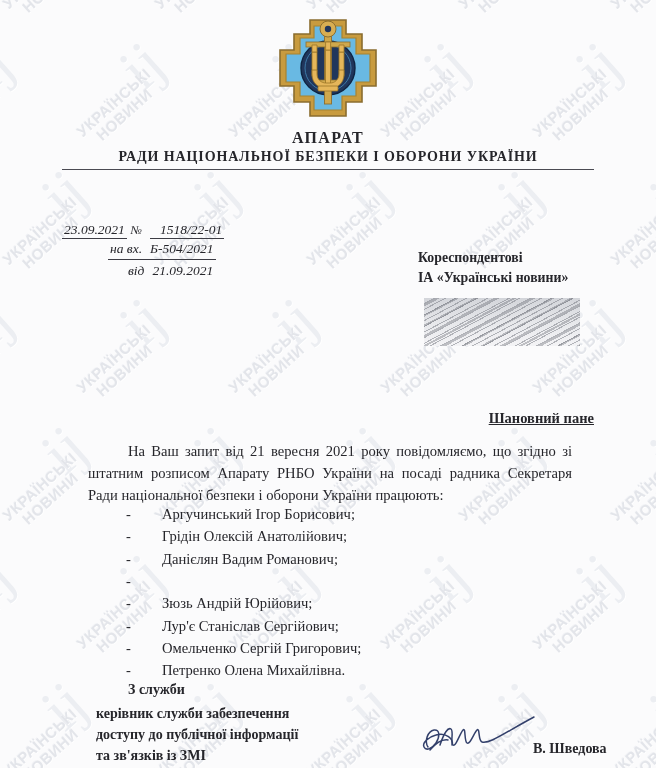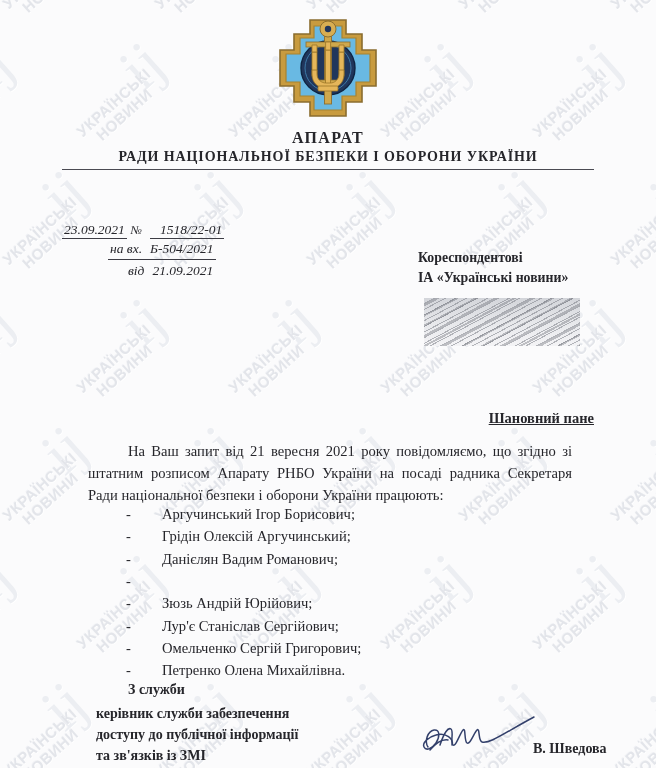--- a/index.html
+++ b/index.html
@@ -370,21 +370,21 @@
 
   <div id="body-paragraph">На Ваш запит від 21 вересня 2021 року повідомляємо, що згідно зі штатним розписом Апарату РНБО України на посаді радника Секретаря Ради національної безпеки і оборони України працюють:</div>
 
   <div id="names-list">
       <div class="name-row">
         <span class="name-dash">-</span>
         <span>Аргучинський Ігор Борисович;</span>
       </div>
       <div class="name-row">
         <span class="name-dash">-</span>
-        <span>Грідін Олексій Аргучинський;</span>
+        <span>Грідін Олексій Анатолійович;</span>
       </div>
       <div class="name-row">
         <span class="name-dash">-</span>
         <span>Данієлян Вадим Романович;</span>
       </div>
       <div class="name-row">
         <span class="name-dash">-</span>
       </div>
       <div class="name-row">
         <span class="name-dash">-</span>

